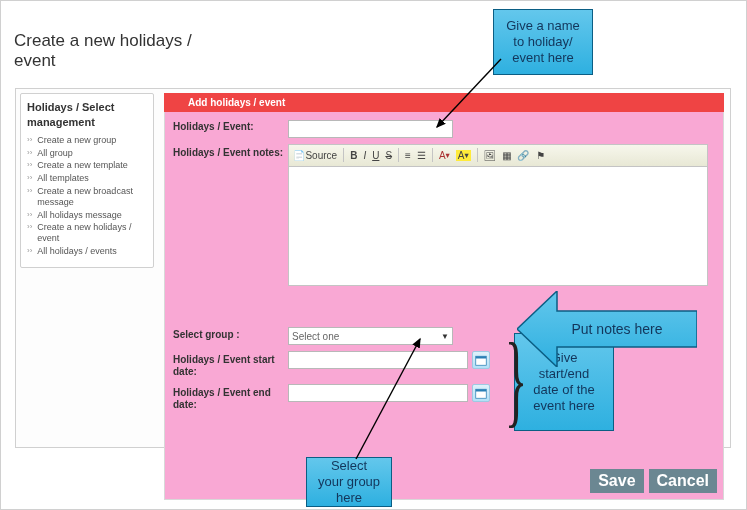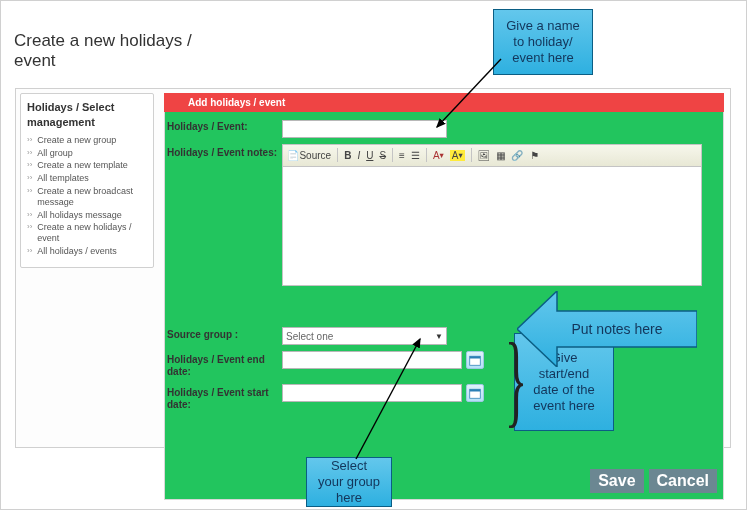--- a/index.html
+++ b/index.html
@@ -7,21 +7,21 @@
   .canvas { width: 747px; height: 510px; position: relative; border: 1px solid #d0d0d0; }
   .page-title { position: absolute; left: 13px; top: 30px; font-size: 17px; color: #333; width: 200px; line-height: 1.2; }
   .panel { position: absolute; left: 14px; top: 87px; width: 716px; height: 360px; border: 1px solid #d0d0d0; background: #fdfdfd; }
   .sidebar { position: absolute; left: 4px; top: 4px; width: 134px; border: 1px solid #d0d0d0; border-radius: 2px; background: #fff; padding: 6px 6px 8px 6px; }
   .sidebar-title { font-size: 11px; font-weight: bold; color: #333; line-height: 1.4; margin-bottom: 4px; }
   .side-item { display: flex; align-items: flex-start; font-size: 9px; color: #555; margin: 2px 0; cursor: pointer; }
   .side-item .chev { font-size: 8px; color: #999; margin-right: 5px; line-height: 1.2; }
   .side-item span.lbl { line-height: 1.2; }
   .main { position: absolute; left: 148px; top: 4px; width: 560px; height: 350px; }
   .main-header { background: #ef4444; color: #fff; font-size: 10px; font-weight: bold; padding: 4px 24px; }
-  .form-area { border: 1px solid #d8d8d8; border-top: none; background: #22c55e; height: 388px; position: relative; padding: 6px 2px; }
+  .form-area { border: 1px solid #d8d8d8; border-top: none; background: #f9a8d4; height: 388px; position: relative; padding: 6px 8px; }
   .row { display: flex; align-items: flex-start; margin-bottom: 6px; }
   .lblcol { width: 115px; font-size: 10px; font-weight: bold; color: #333; line-height: 1.2; padding-top: 3px; }
   .ctlcol { flex: 1; }
   .textinput { width: 165px; height: 18px; border: 1px solid #b8b8b8; background: #fff; font-size: 10px; padding: 0 3px; }
   .editor { width: 420px; border: 1px solid #c4c4c4; background: #fff; }
   .toolbar { height: 22px; background: linear-gradient(#f7f7ec, #e8e8d5); border-bottom: 1px solid #c4c4c4; display: flex; align-items: center; padding: 0 4px; gap: 6px; font-size: 10px; }
   .tbtn { cursor: pointer; color: #444; display: inline-flex; align-items: center; }
   .tdiv { width: 1px; height: 14px; background: #c4c4c4; }
   .editor-body { height: 118px; background: #fff; }
   .select { width: 165px; height: 18px; border: 1px solid #b8b8b8; background: #fff; font-size: 10px; padding: 0 3px; color: #666; display: inline-flex; align-items: center; justify-content: space-between; cursor: pointer; }
@@ -121,46 +121,46 @@
                 <span class="tbtn">⚑</span>
               </div>
               <div class="editor-body" contenteditable="true" style=""></div>
             </div>
           </div>
         </div>
 
         <div style="height:34px"></div>
 
         <div class="row">
-          <div class="lblcol">Source group :</div>
+          <div class="lblcol">Select group :</div>
           <div class="ctlcol">
             <div class="select">
               <span>Select one</span>
               <span class="caret">▼</span>
             </div>
           </div>
         </div>
 
         <div class="row">
-          <div class="lblcol">Holidays / Event end date:</div>
+          <div class="lblcol">Holidays / Event start date:</div>
           <div class="ctlcol">
             <div class="date-wrap">
               <input class="date-input" value="" style="">
               <span class="cal-icon">
                 <svg viewBox="0 0 16 16">
                     <rect x="1" y="3" width="14" height="12" fill="#fff" stroke="#2a7fb5"></rect>
                     <rect x="1" y="3" width="14" height="3" fill="#2a7fb5"></rect>
                   </svg>
               </span>
             </div>
           </div>
         </div>
 
         <div class="row">
-          <div class="lblcol">Holidays / Event start date:</div>
+          <div class="lblcol">Holidays / Event end date:</div>
           <div class="ctlcol">
             <div class="date-wrap">
               <input class="date-input" value="" style="">
               <span class="cal-icon">
                 <svg viewBox="0 0 16 16">
                     <rect x="1" y="3" width="14" height="12" fill="#fff" stroke="#2a7fb5"></rect>
                     <rect x="1" y="3" width="14" height="3" fill="#2a7fb5"></rect>
                   </svg>
               </span>
             </div>

